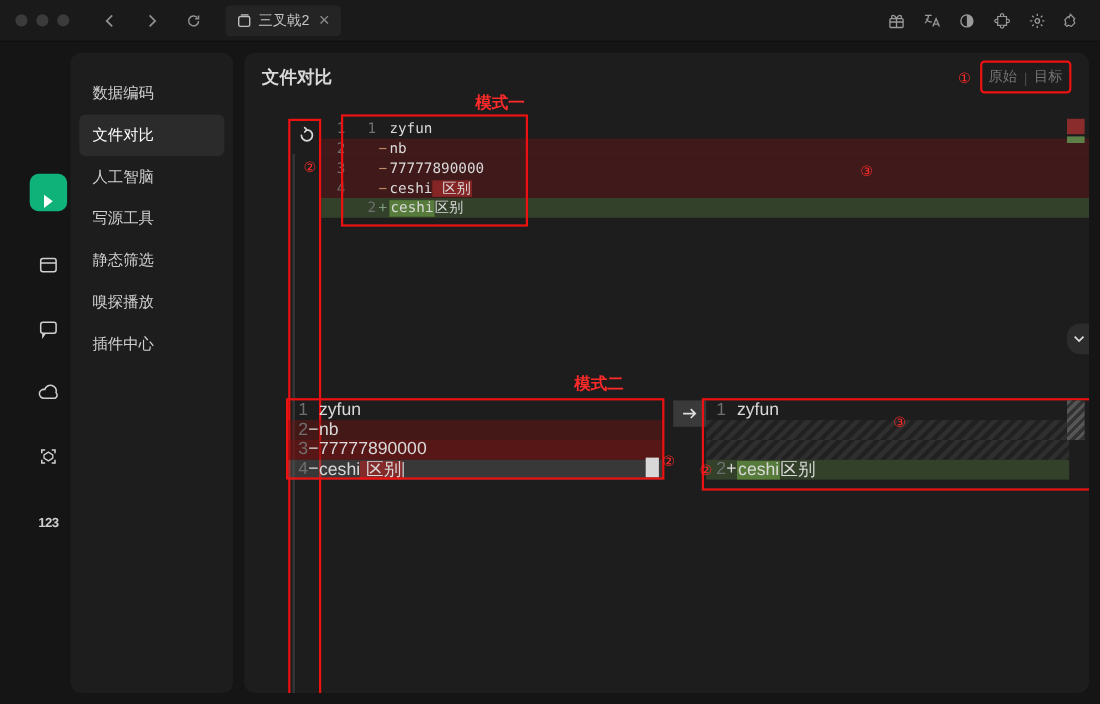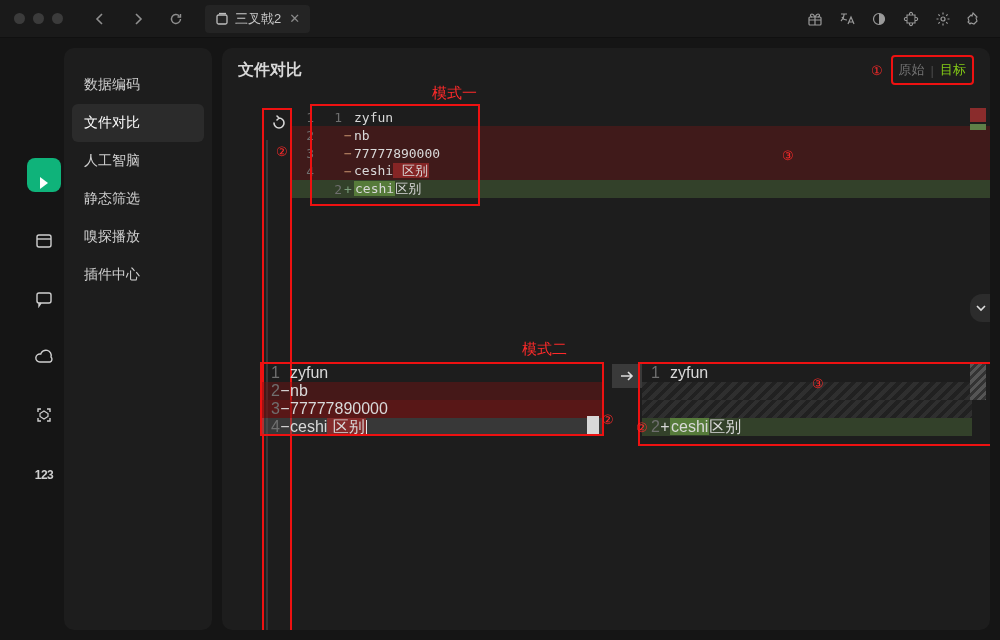--- a/index.html
+++ b/index.html
@@ -29,25 +29,25 @@
   .side-item { font-size:14px; color:#cfcfcf; padding:10px 12px; border-radius:6px; cursor:pointer; }
   .side-item.active { background:#2b2b2b; color:#fff; }
 
   
   .main { flex:1; margin:10px 10px 10px 10px; position:relative; background:#1d1d1d; border-radius:10px; overflow:hidden; }
   .main-head { height:44px; display:flex; align-items:center; padding:0 16px; }
   .main-title { font-size:16px; font-weight:700; }
   .head-right { margin-left:auto; display:flex; align-items:center; gap:8px; }
   .view-toggle { display:flex; align-items:center; border:2px solid #e11; border-radius:4px; padding:4px 6px; gap:6px; font-size:13px; }
   .view-toggle .sel { color:#737373; }
-  .view-toggle .dim { color:#84cc16; }
+  .view-toggle .dim { color:#737373; }
   .view-toggle .sep { color:#4a4a4a; }
 
   
-  .anno-label { color:#ff2a2a; font-size:15px; font-weight:400; position:absolute;text-align:center; }
+  .anno-label { color:#ff2a2a; font-size:15px; font-weight:700; position:absolute;text-align:center; }
   .anno-mark  { color:#ff2a2a; font-size:13px; position:absolute; }
 
   
   .diff { position:absolute; font-family: ui-monospace, Menlo, Consolas, monospace; font-size:13px; }
   .gutter-box { position:absolute; left:40px; top:60px; width:30px; height:548px; border:2px solid #e11; }
   .undo-btn { position:absolute; left:41px; top:61px; width:28px; height:28px; display:flex; align-items:center; justify-content:center; color:#d6d6d6; }
   .gutter-box::after { content:""; position:absolute; left:2px; top:30px; bottom:4px; width:2px; background: rgba(200,200,200,0.15); }
 
   .unified { left:70px; top:60px; width:700px; }
   .uni-box { position:absolute; left:88px; top:56px; width:170px; height:102px; border:2px solid #e11; }
@@ -201,20 +201,21 @@
       </div>
     <div class="rail-ico">
         <span style="font-size:12px;font-weight:700;letter-spacing:-0.5px">123</span>
       </div>
   </div>
 
   <div class="sidebar">
     <div class="side-item">数据编码</div>
     <div class="side-item active">文件对比</div>
     <div class="side-item">人工智脑</div>
+    <div class="side-item">写源工具</div>
     <div class="side-item">静态筛选</div>
     <div class="side-item">嗅探播放</div>
     <div class="side-item">插件中心</div>
   </div>
 
   <div class="main">
     <div class="main-head">
       <div class="main-title">文件对比</div>
       <div class="head-right">
         <span class="anno-mark" style="position:static">①</span>

